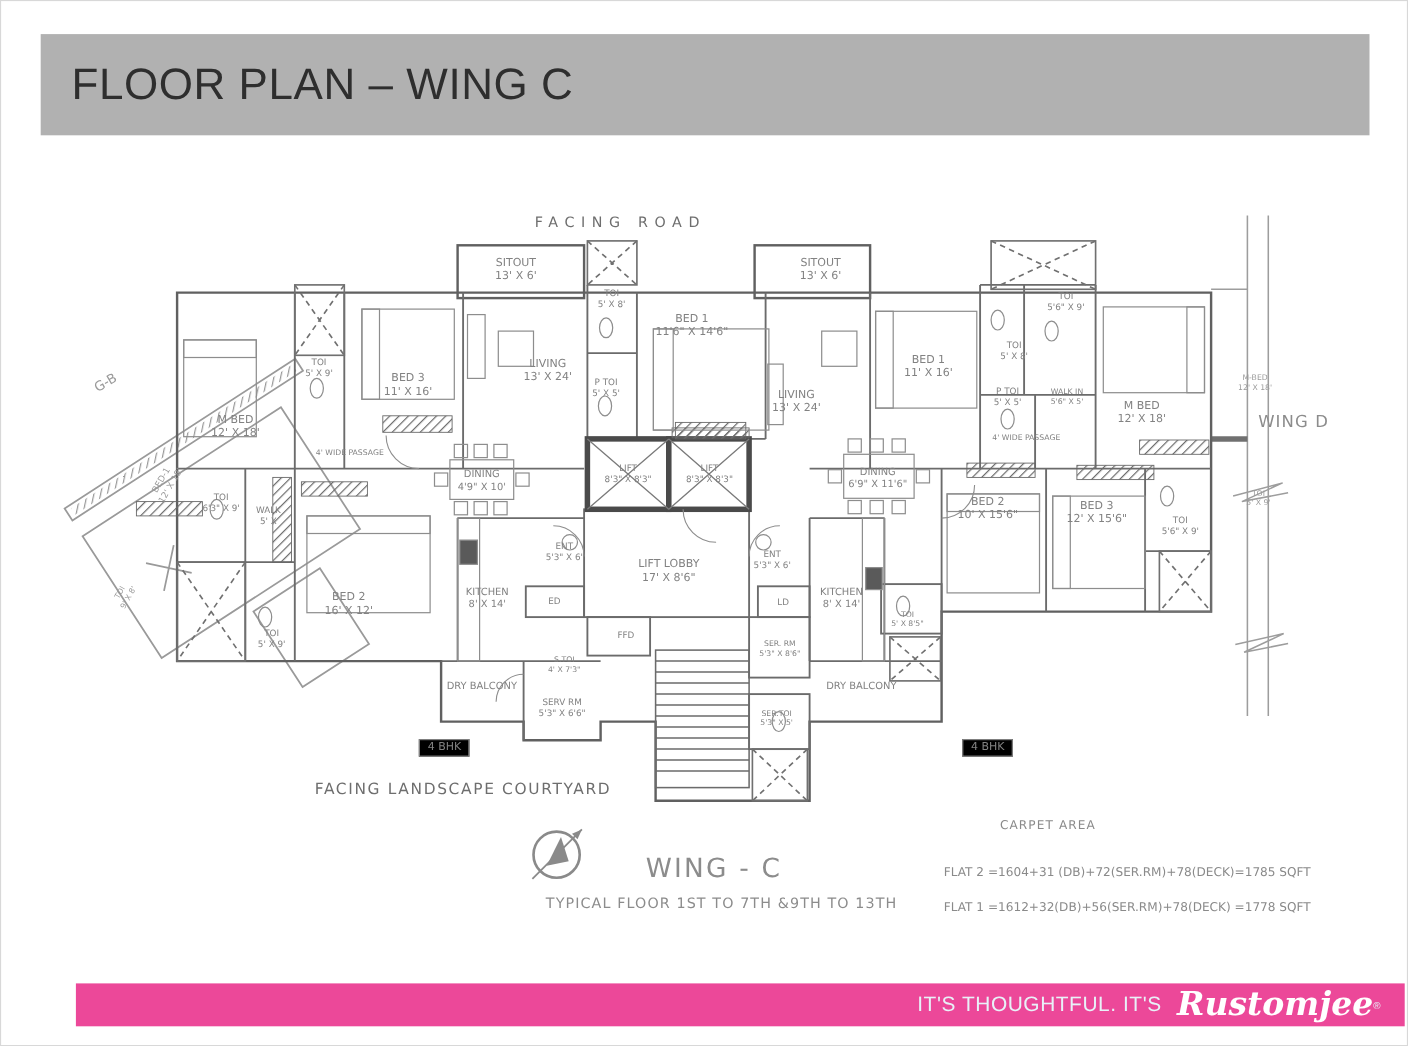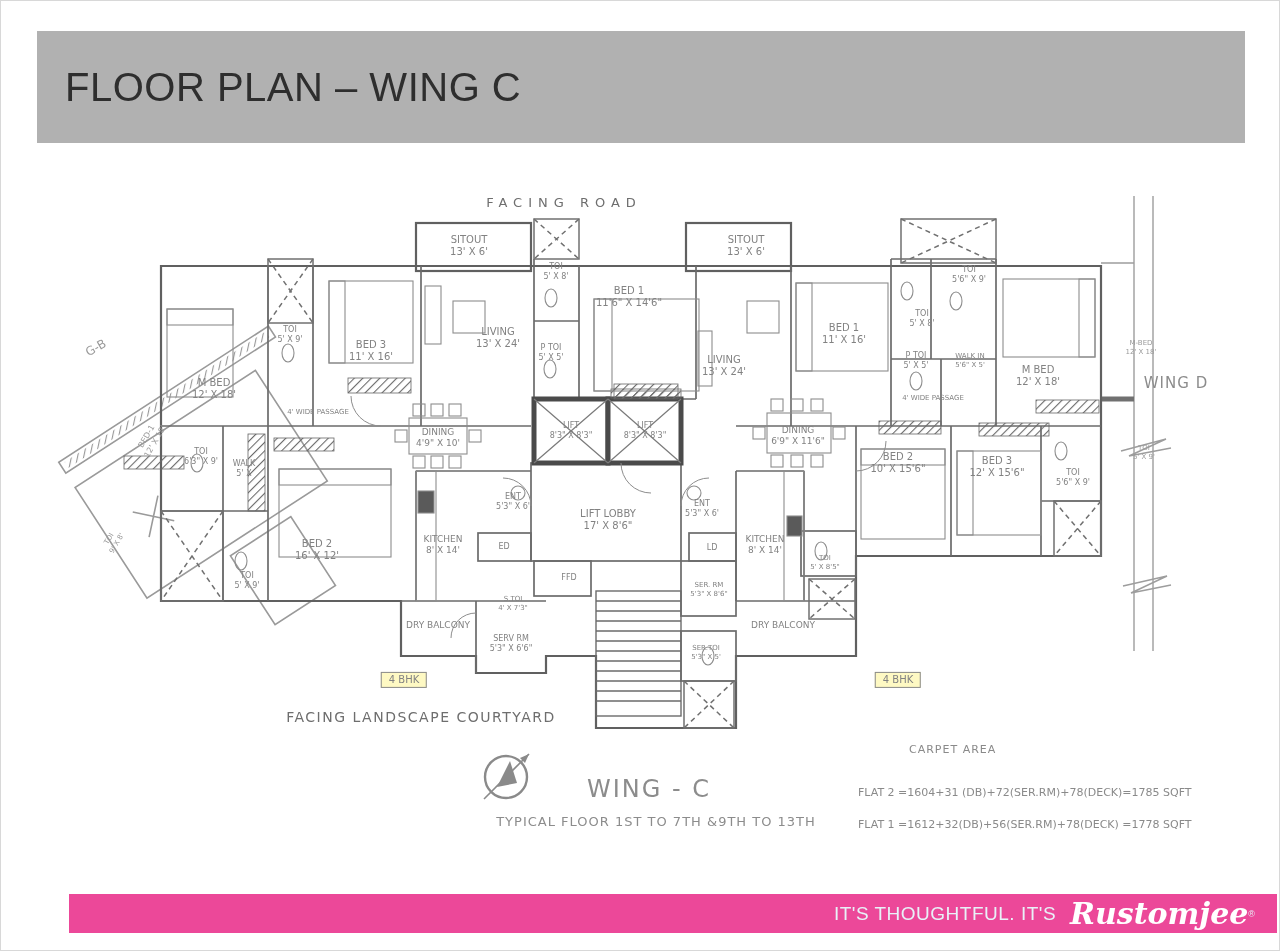--- a/index.html
+++ b/index.html
@@ -1,24 +1,24 @@
 <!DOCTYPE html>
 <html><head>
 <meta charset="utf-8">
 <style>
   html,body{margin:0;padding:0;background:#fff;}
   #slide{position:relative;width:1280px;height:951px;background:#fff;overflow:hidden;
          border:1px solid #d8d8d8;box-sizing:border-box;font-family:"Liberation Sans",sans-serif;}
-  #titlebar{position:absolute;left:36px;top:30px;width:1208px;height:112px;
+  #titlebar{position:absolute;left:36px;top:30px;width:1208px;height:92px;
             display:flex;align-items:center;padding-left:28px;box-sizing:border-box;}
   #titlebar .t{font-size:40px;color:#2e2e2e;letter-spacing:.5px;}
   #planlayer{position:absolute;left:0;top:0;width:1032px;height:951px;}
   .plan-label{position:absolute;color:#828282;font-size:10px;line-height:1.22;
               text-align:center;white-space:nowrap;font-family:"DejaVu Sans",sans-serif;}
-  .plan-label.boxed{border:1px solid #8a8a8a;padding:1px 7px;background:#fef9c3;}
+  .plan-label.boxed{border:1px solid #8a8a8a;padding:1px 7px;background:#000000;}
   #footerbar{position:absolute;left:36px;top:893px;width:1208px;height:39px;
              display:flex;align-items:center;justify-content:flex-end;padding-right:22px;
              box-sizing:border-box;}
   #footerbar .tag{color:#e8f1f8;font-size:19px;letter-spacing:.5px;margin-right:14px;}
   #footerbar .brand{color:#ffffff;font-size:30px;font-weight:bold;font-style:italic;
                     font-family:"DejaVu Serif",serif;line-height:1;}
   #footerbar .mark{color:#e8f1f8;font-size:9px;vertical-align:super;}
 </style>
 </head>
 <body>

